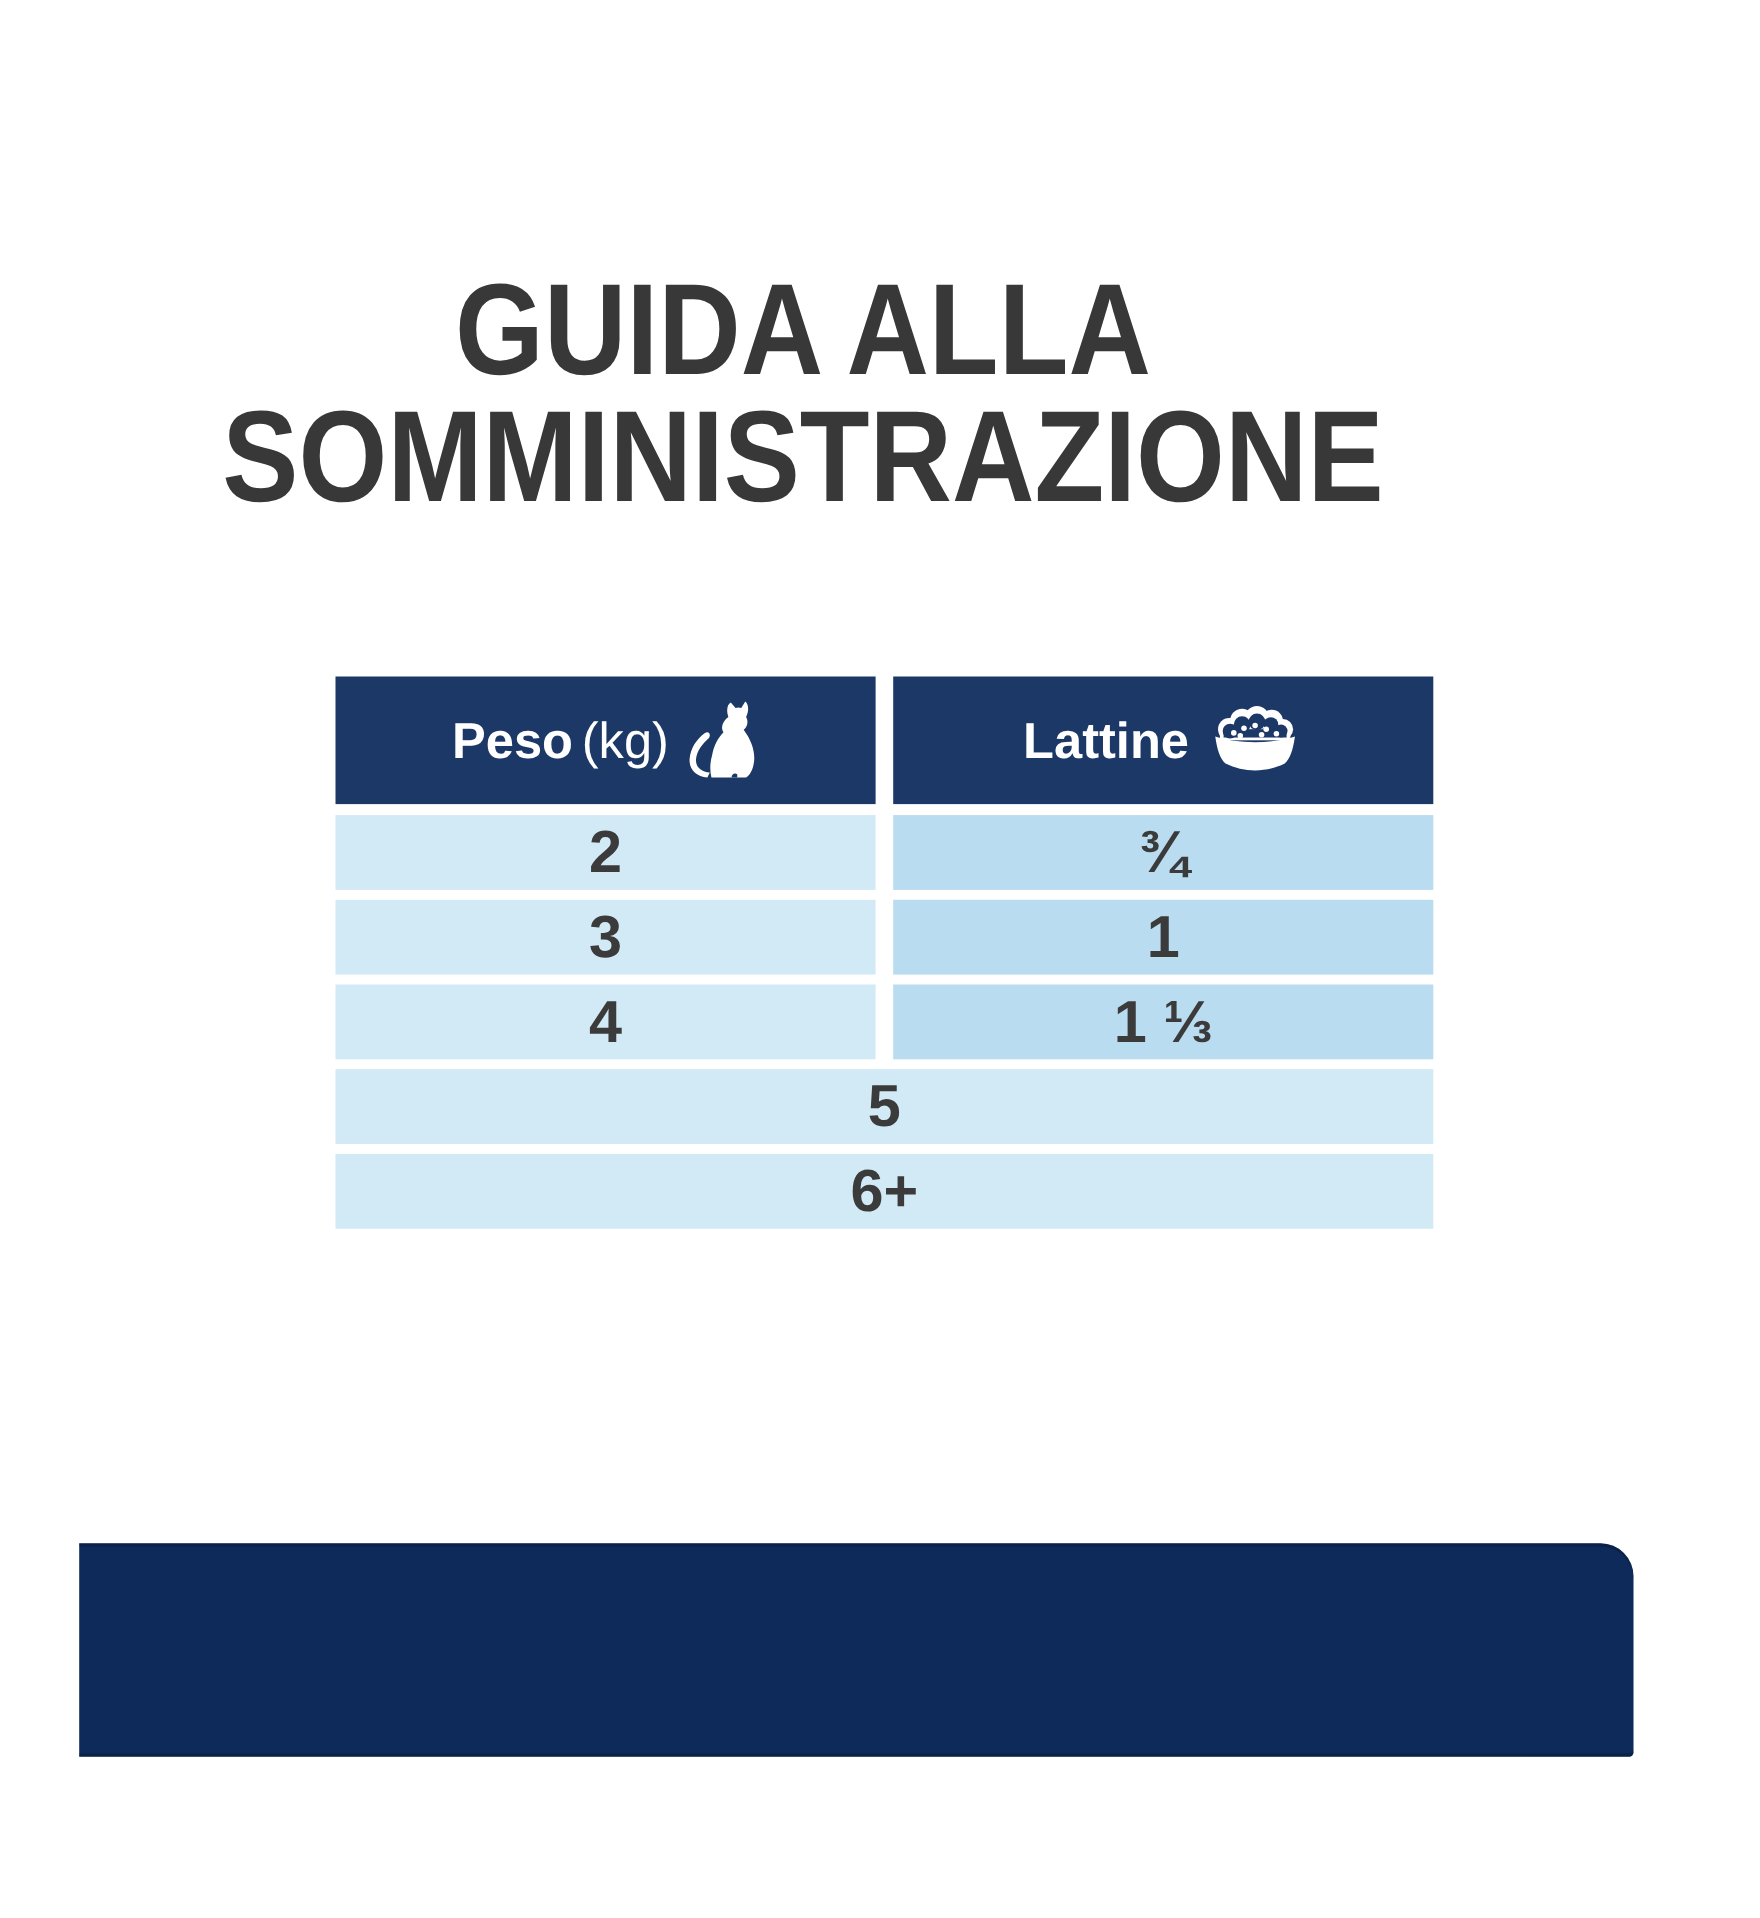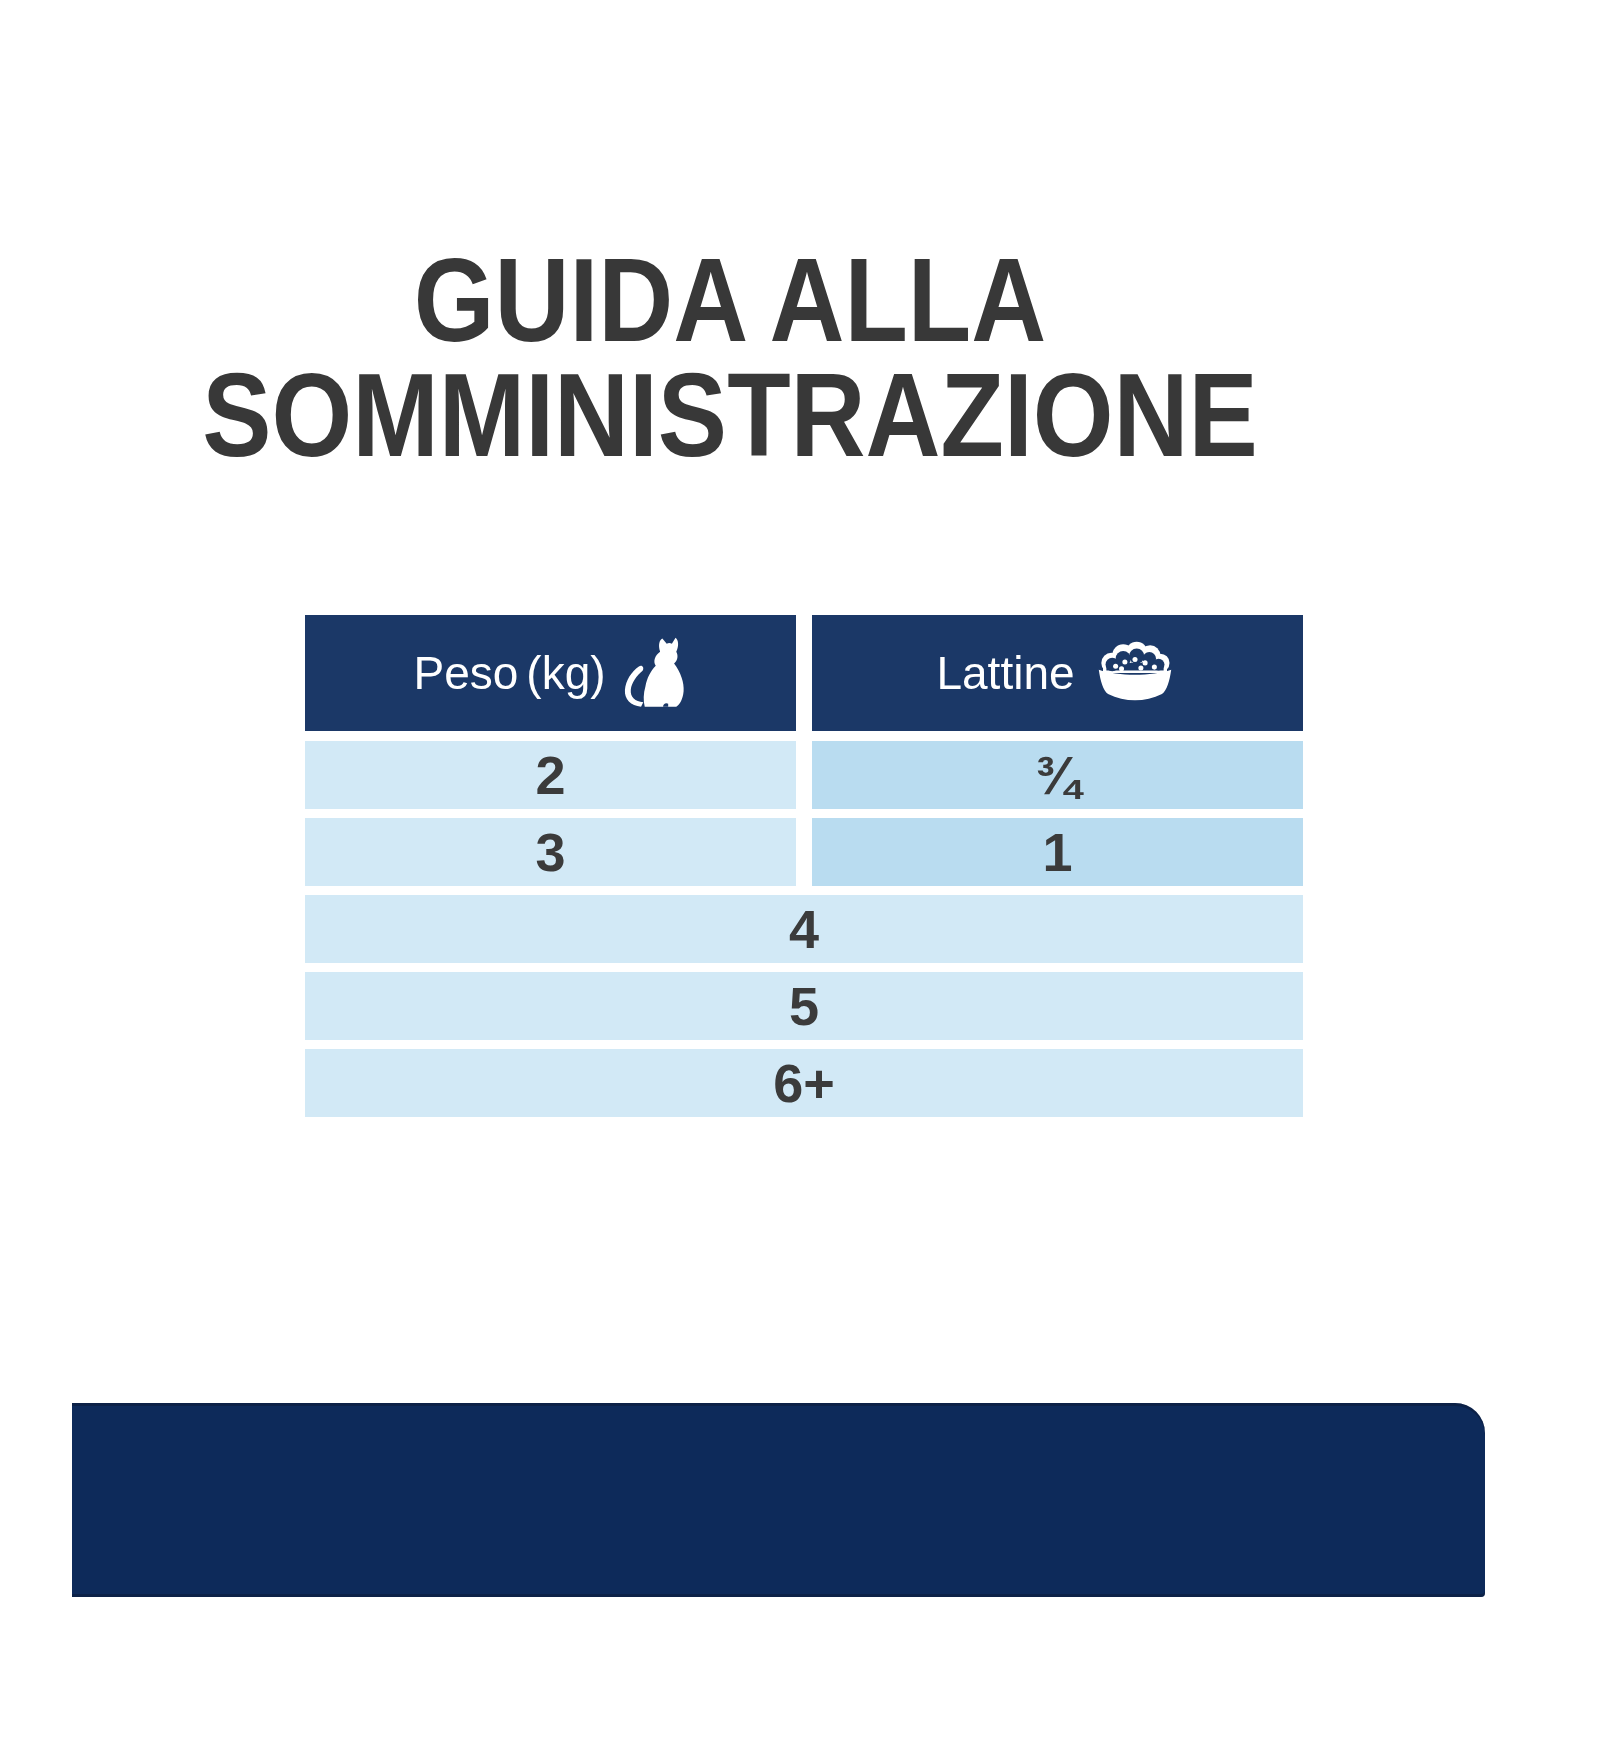--- a/index.html
+++ b/index.html
@@ -50,21 +50,21 @@
   .t-header .h-cell {
     flex: 1 1 0;
     height: 116px;
     background: #1b3867;
     display: flex;
     align-items: center;
     justify-content: center;
     color: #ffffff;
     font-size: 46px;
   }
-  .h-bold   { font-weight: 400; }
+  .h-bold   { font-weight: 700; }
   .h-unit   { font-weight: 400; margin-left: 8px; }
   .h-icon   { margin-left: 16px; display: flex; align-items: center; }
   .h-icon svg { display: block; }
 
   .t-row {
     display: flex;
     gap: 16px;
   }
   .t-row + .t-row { margin-top: 9px; }
   .t-row .cell {
@@ -161,20 +161,21 @@
       <div class="cell cell-lattine">¾</div>
     </div>
 
     <div class="t-row">
       <div class="cell cell-peso">3</div>
       <div class="cell cell-lattine">1</div>
     </div>
 
     <div class="t-row">
       <div class="cell cell-peso">4</div>
+      <div class="cell cell-lattine">1 ⅓</div>
     </div>
 
     <div class="t-row">
       <div class="cell cell-peso">5</div>
     </div>
 
     <div class="t-row">
       <div class="cell cell-peso">6+</div>
     </div>
 

